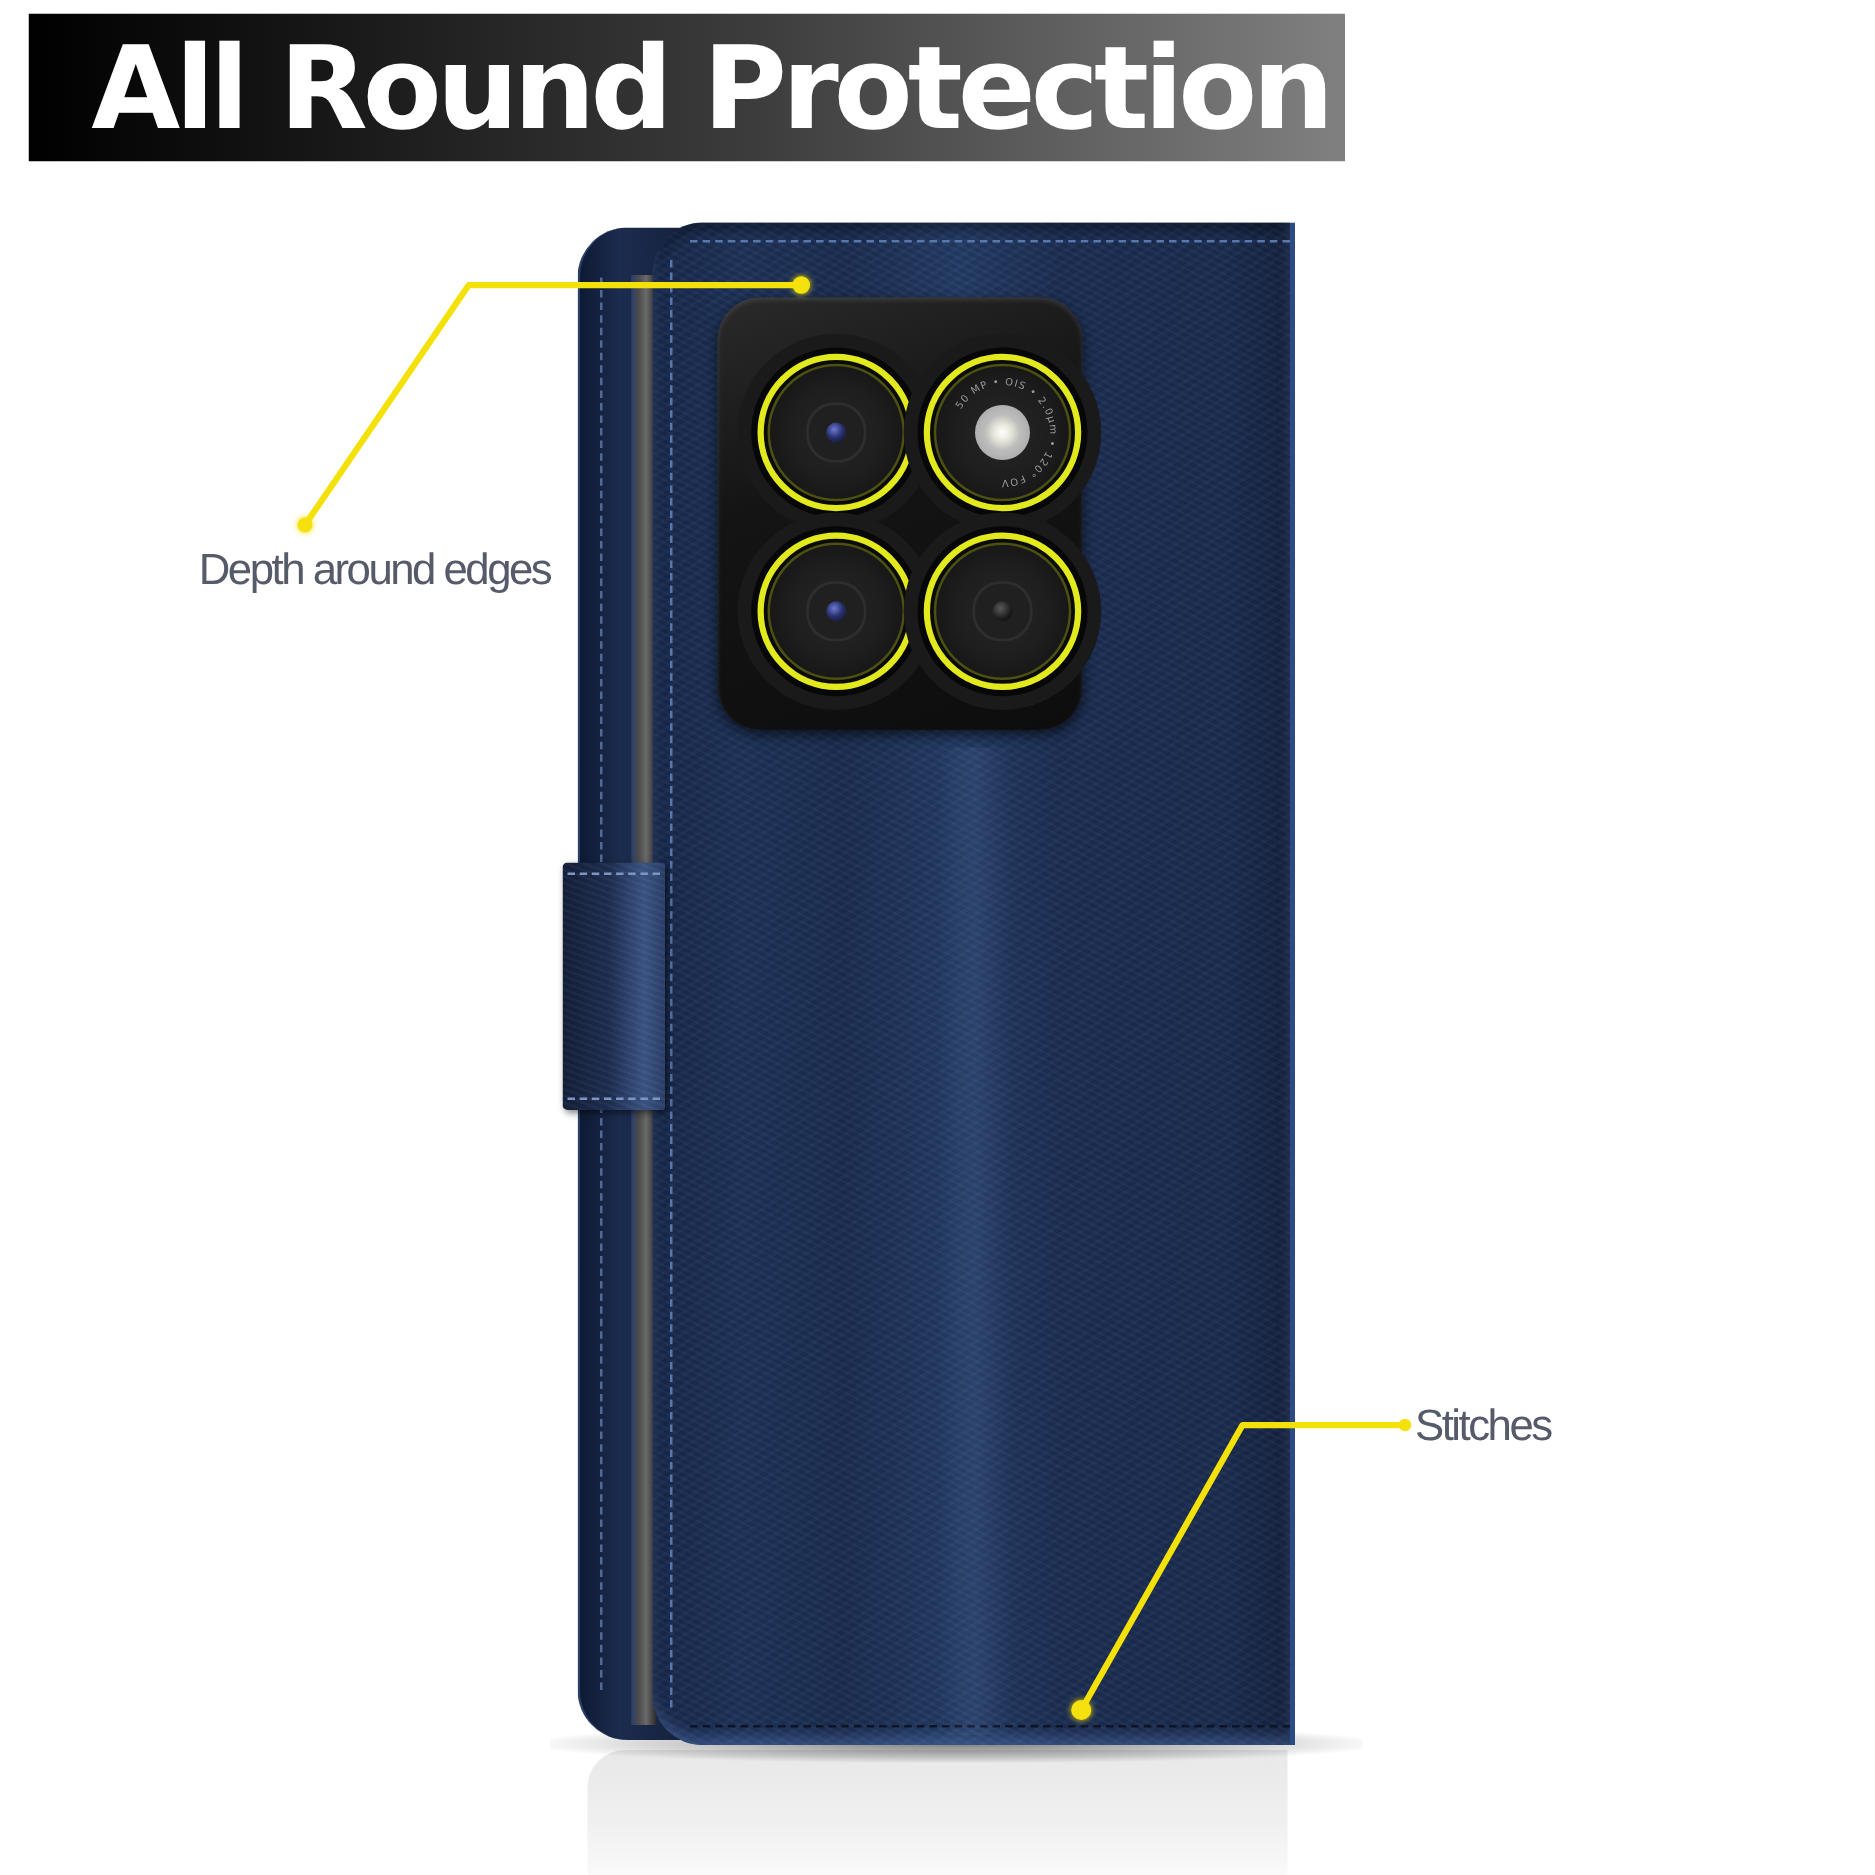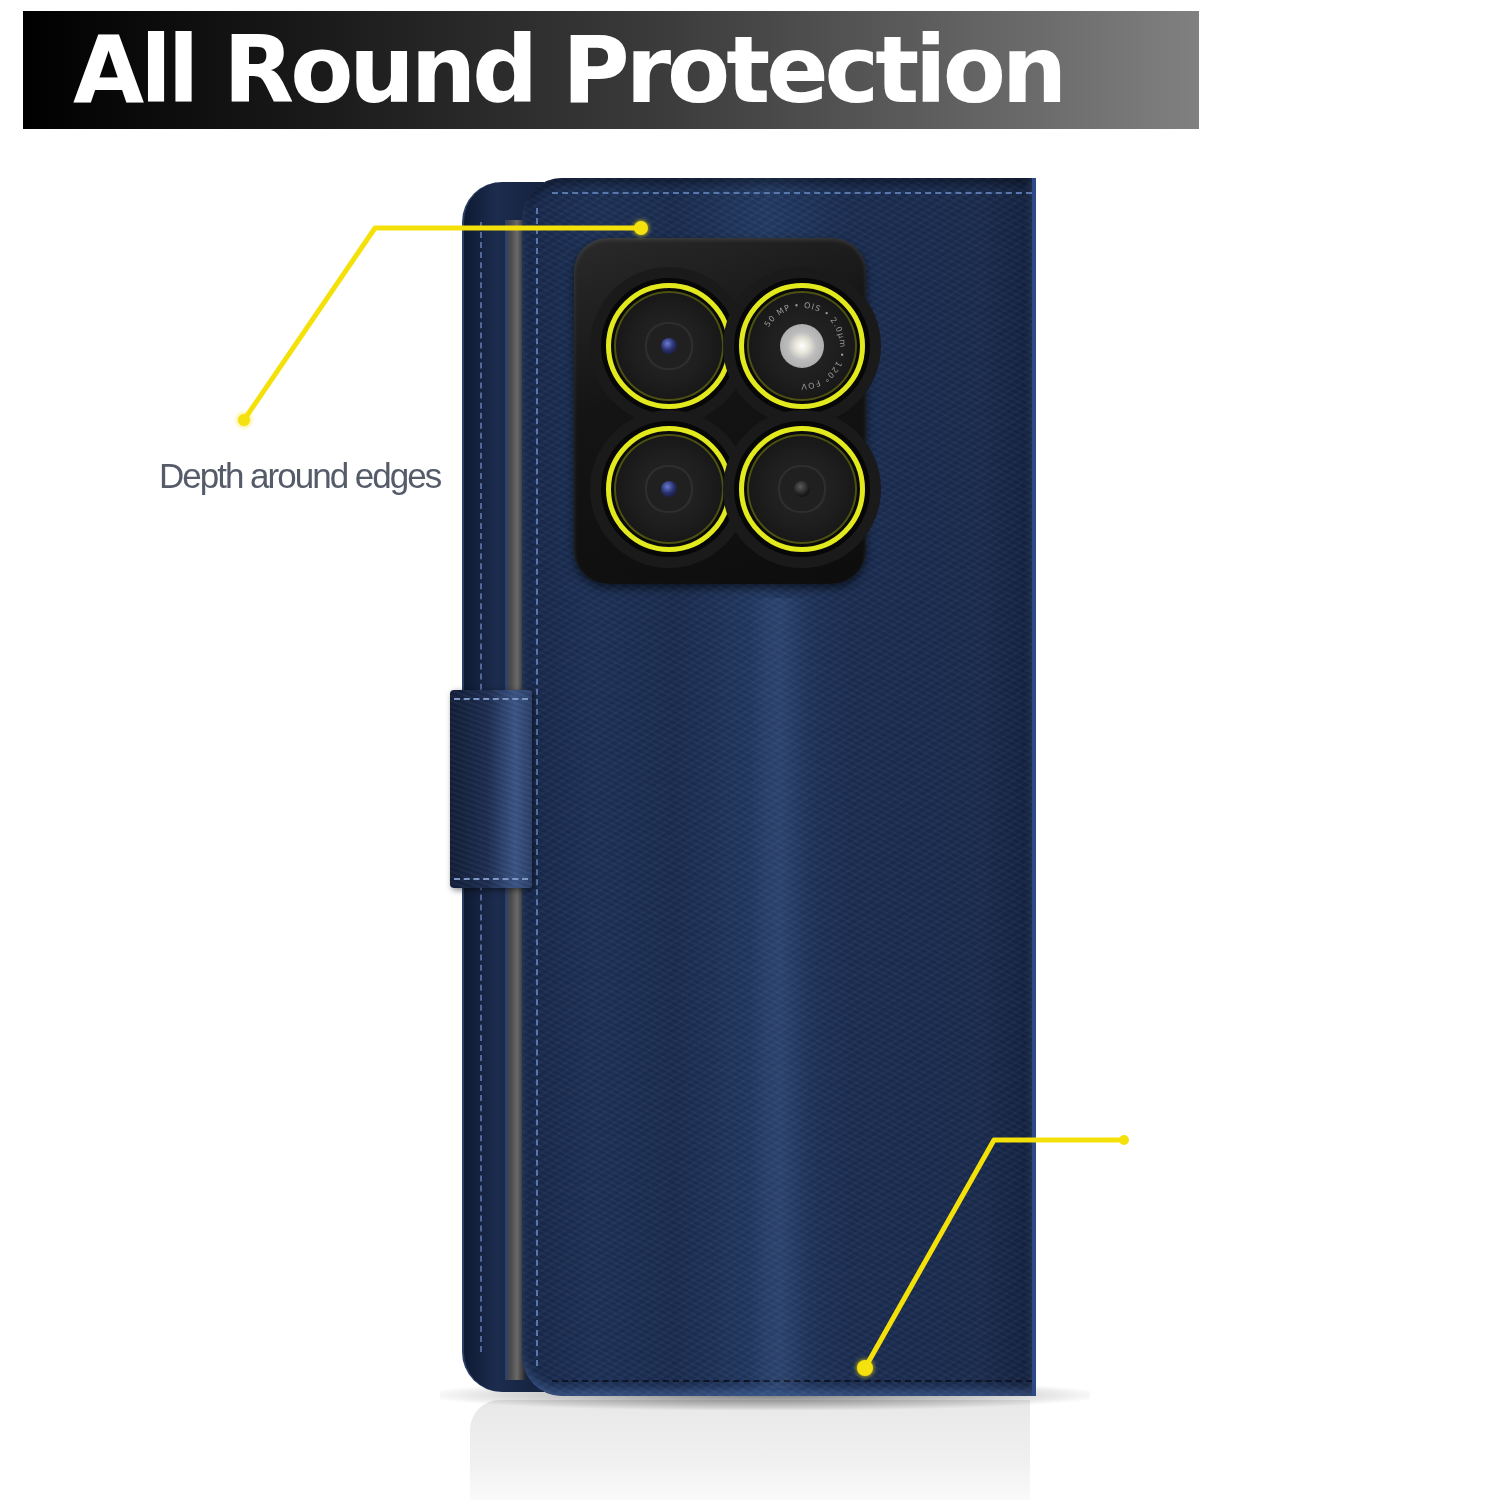--- a/index.html
+++ b/index.html
@@ -2,37 +2,37 @@
 <html><head>
 <meta charset="utf-8">
 <style>
   html, body { margin: 0; padding: 0; }
   body {
     width: 1500px; height: 1500px; position: relative; overflow: hidden;
     background: #ffffff;
     font-family: "Liberation Sans", sans-serif;
   }
   .title-banner {
-    position: absolute; left: 23px; top: 11px; width: 1176px; height: 118px;
+    position: absolute; left: 23px; top: 11px; width: 1053px; height: 118px;
     background: linear-gradient(90deg, #000000 0%, #1a1a1a 25%, #3c3c3c 55%, #808080 100%);
     text-decoration: underline;
   }
   .title-text {
     position: absolute; left: 50px; top: 10px;
     font-family: "DejaVu Sans", sans-serif; font-weight: bold;
     font-size: 92px; line-height: 100px; color: #ffffff; letter-spacing: -4px;
     white-space: nowrap;
   }
   .callout-text {
     position: absolute; color: #565b6a;
     font-family: "Liberation Sans", sans-serif;
     font-size: 35px; line-height: 42px; letter-spacing: -2px;
     white-space: nowrap;
   }
-  .callout-left { left: 159px; top: 435px; text-align: center; margin-top: 20px; }
+  .callout-left { left: 159px; top: 435px; text-align: center; }
   .callout-right { left: 1132px; top: 1122px; text-align: left; line-height: 38px; }
 
   .scene { position: absolute; left: 0; top: 0; width: 1500px; height: 1500px; }
   .reflection {
     position: absolute; left: 470px; top: 1400px; width: 560px; height: 100px;
     background: linear-gradient(180deg, #e8e8e8 0%, #f0f0f0 60%, #fafafa 100%);
     border-radius: 30px 0 0 0;
   }
   .shadow {
     position: absolute; left: 440px; top: 1380px; width: 650px; height: 30px;
@@ -203,13 +203,14 @@
     <circle cx="865" cy="1368" r="8" fill="#f5e10a" filter="url(#glow)"></circle>
     <circle cx="1124" cy="1140" r="5" fill="#f5e10a"></circle>
   </svg>
 </div>
 
 <div class="callout-text callout-left">
   <div>Depth around edges</div>
 </div>
 
 <div class="callout-text callout-right">
+  <div>Stitches</div>
 </div>
 
 </body></html>

